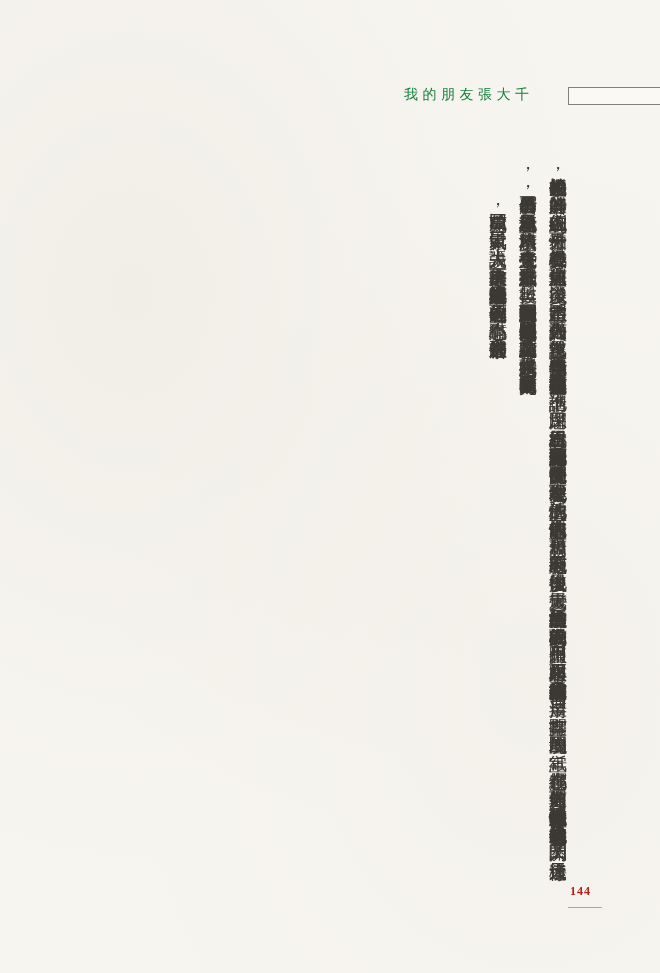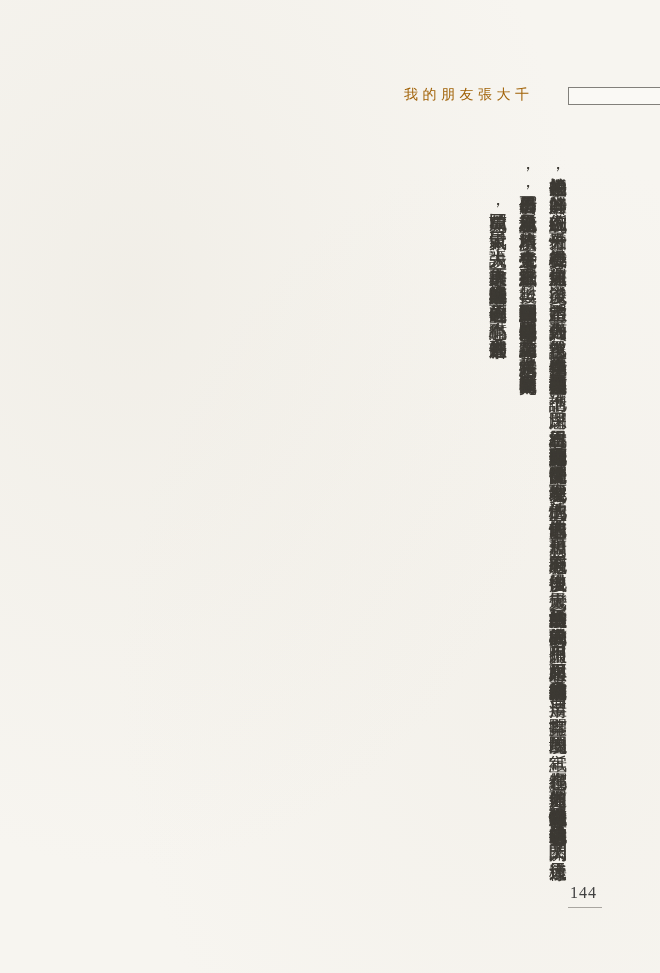--- a/index.html
+++ b/index.html
@@ -22,21 +22,21 @@
       radial-gradient(ellipse at 20% 30%, rgba(230,226,216,0.35), transparent 60%),
       radial-gradient(ellipse at 80% 70%, rgba(235,231,222,0.3), transparent 55%),
       #f7f5f0;
   }
   .running-head {
     position: absolute;
     left: 404px;
     top: 86px;
     font-size: 14px;
     letter-spacing: 4.5px;
-    color: #a16207;
+    color: #15803d;
     white-space: nowrap;
   }
   .head-box {
     position: absolute;
     left: 568px;
     top: 87px;
     width: 95px;
     height: 16px;
     border: 1px solid #82807b;
     background: #faf9f5;
@@ -60,23 +60,24 @@
     margin: 0;
     padding: 0;
   }
   .para.indent {
     text-indent: 2em;
   }
   .page-number {
     position: absolute;
     left: 570px;
     top: 884px;
-    font-size: 16px;
+    font-size: 12px;
     letter-spacing: 1px;
-    color: #404040;
+    color: #b91c1c;
+    font-weight: bold;
   }
   .page-number-rule {
     position: absolute;
     left: 568px;
     top: 907px;
     width: 34px;
     height: 1px;
     background: #a9a6a0;
   }
 </style>

